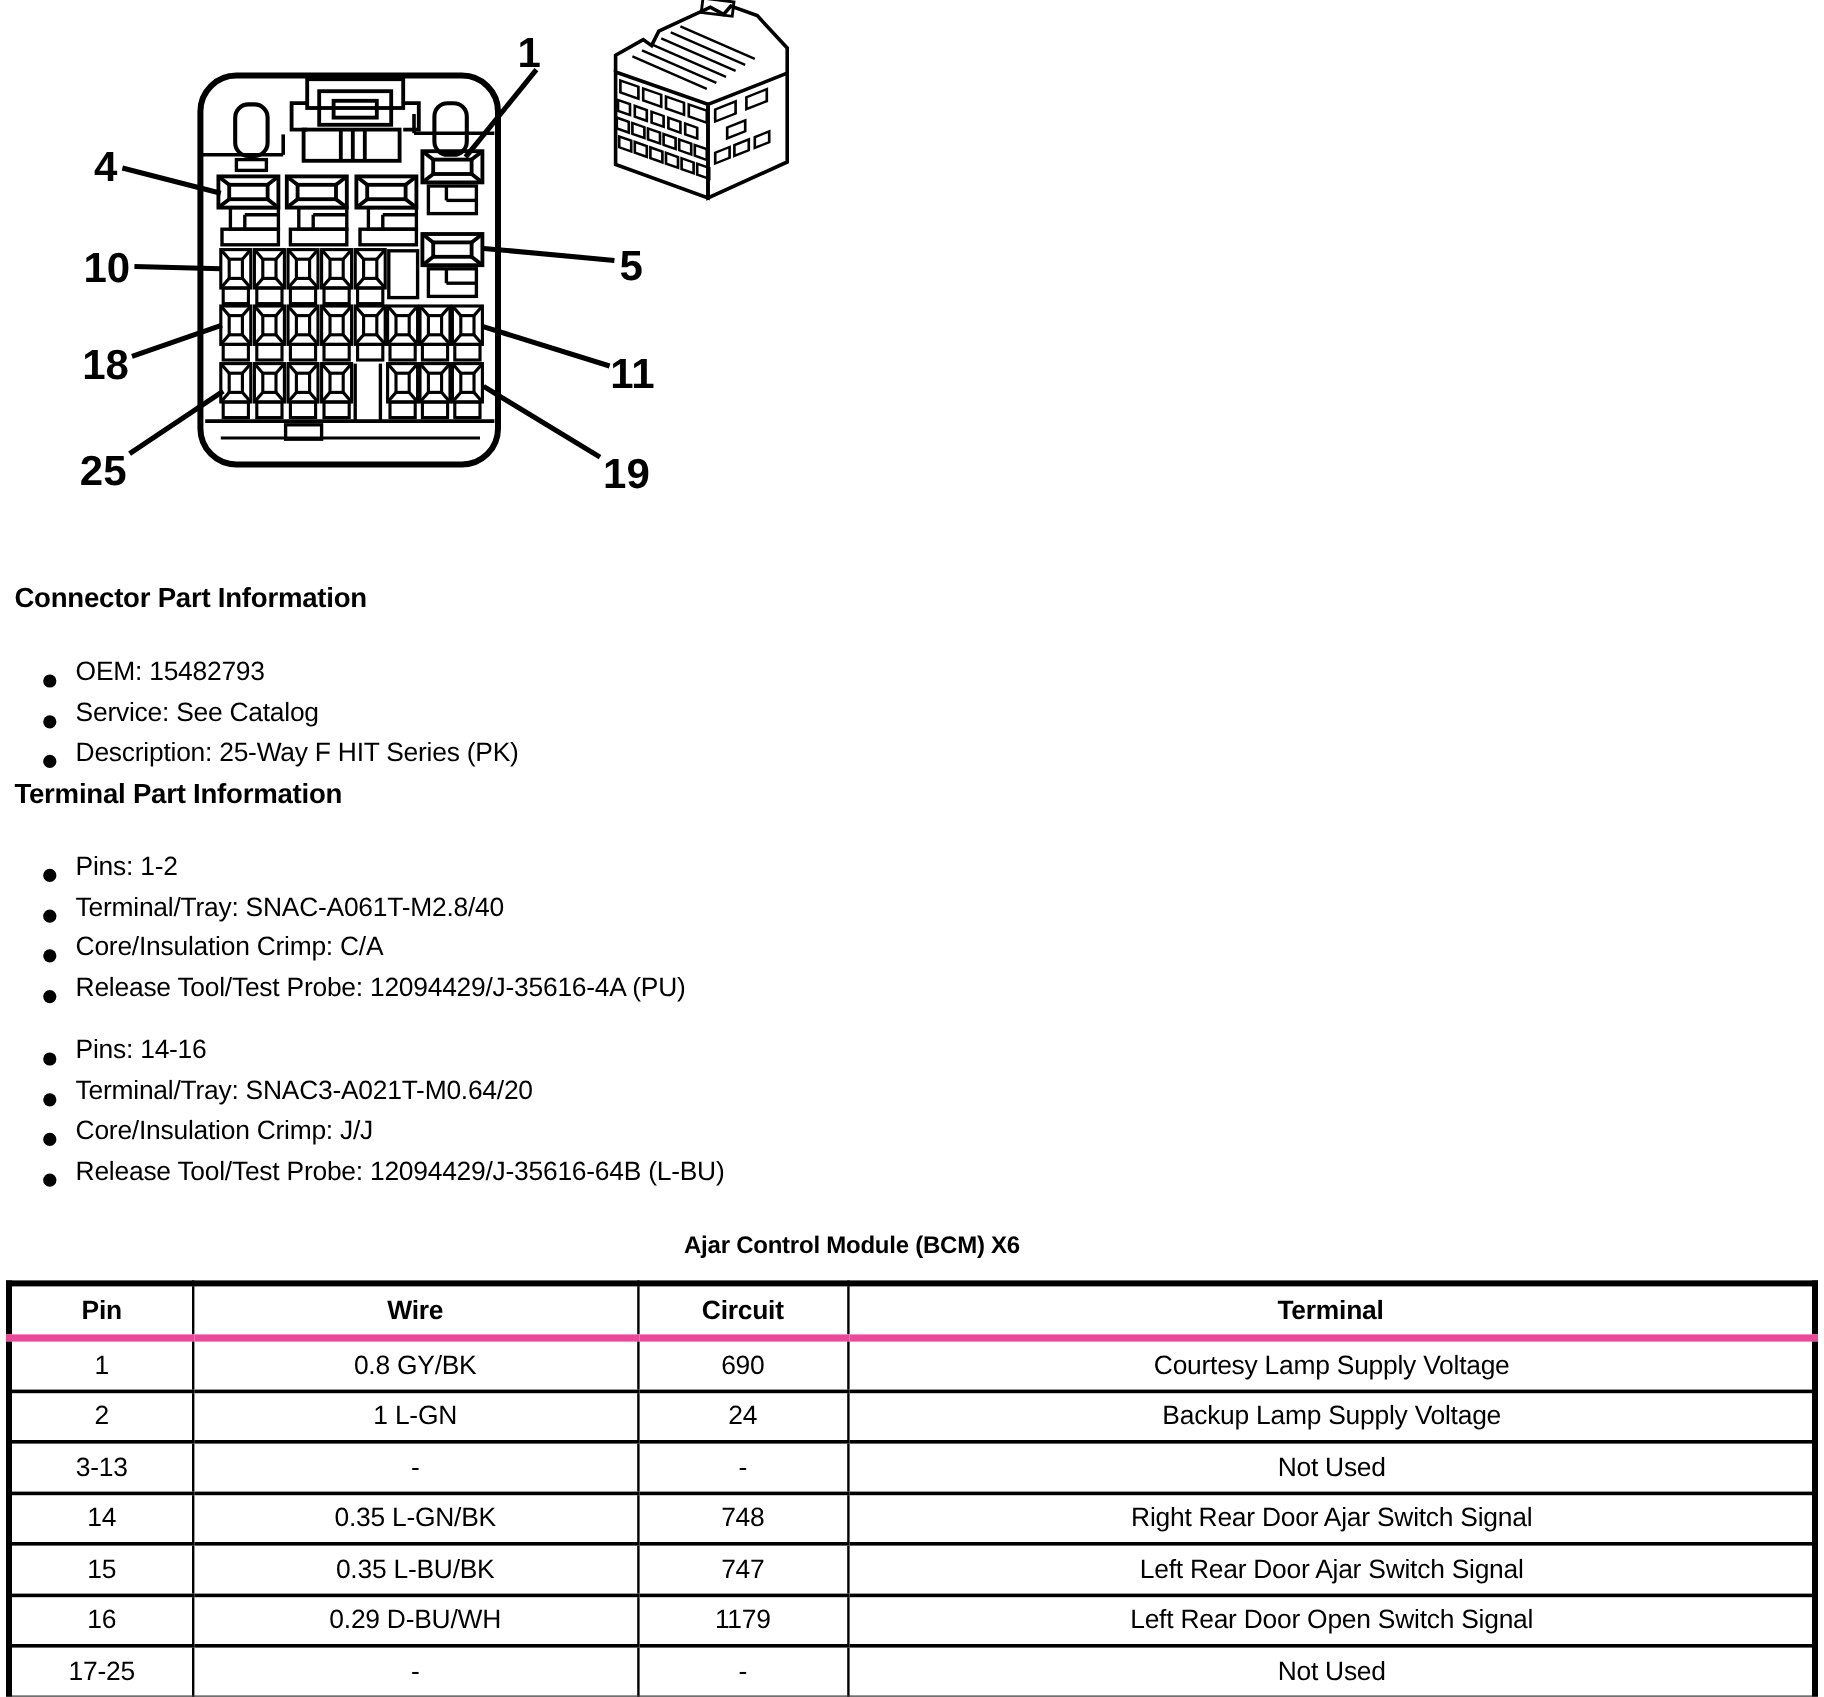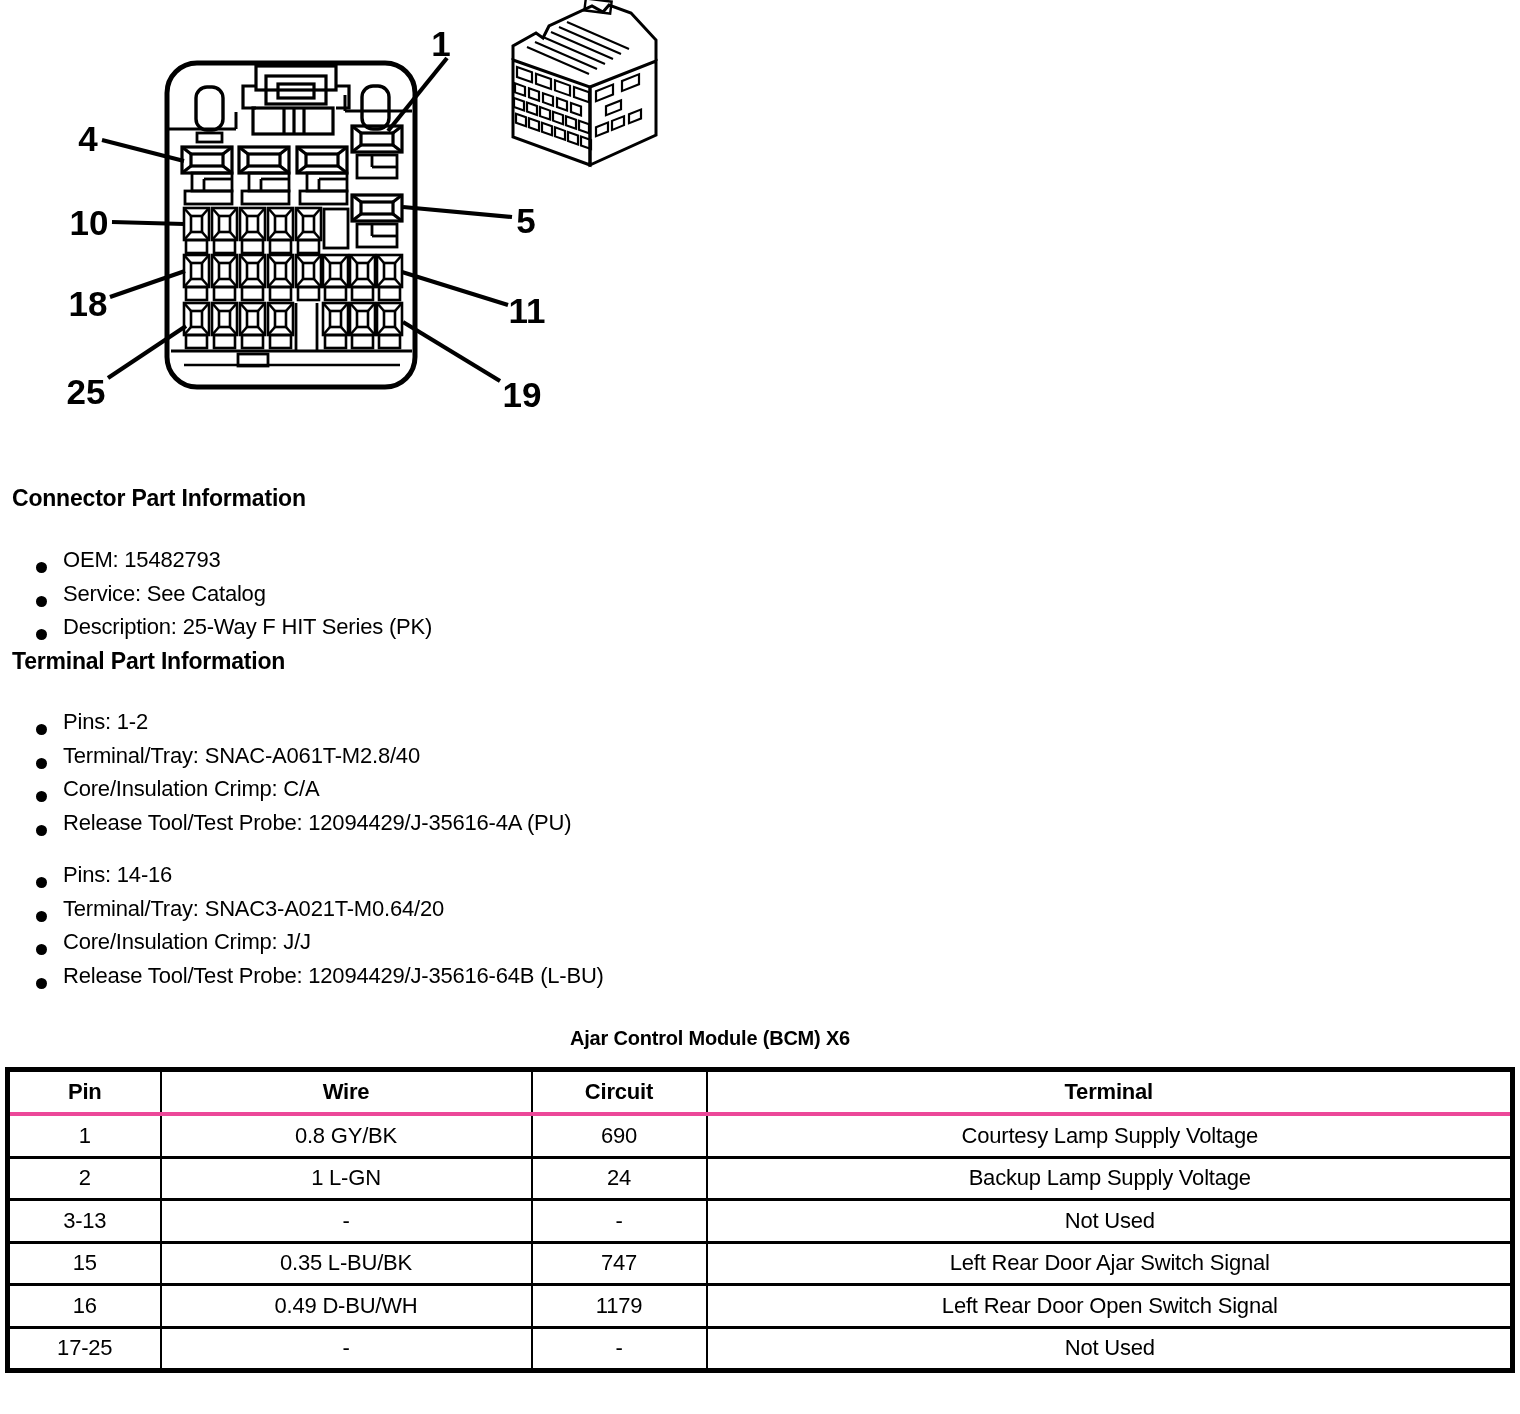--- a/index.html
+++ b/index.html
@@ -10,21 +10,21 @@
   .bullet-group{position:absolute;left:36px;}
   .bullet-row{display:flex;align-items:flex-end;height:33.4px;}
   .bullet-dot{width:11px;height:11px;border-radius:50%;background:#000;flex:0 0 11px;margin-right:16px;}
   .bullet-text{font-size:22px;letter-spacing:-0.2px;white-space:nowrap;}
   .table-title{position:absolute;left:0;top:1027px;width:1420px;text-align:center;
                font-size:20px;font-weight:bold;letter-spacing:-0.2px;}
   table.pinout{position:absolute;left:5px;top:1067px;width:1510px;border-collapse:collapse;
                table-layout:fixed;border:5px solid #000;}
   table.pinout th,table.pinout td{border:2.5px solid #000;font-size:22px;letter-spacing:-0.2px;
                padding:0 6px;overflow:hidden;white-space:nowrap;}
-  table.pinout th{height:40px;font-weight:bold;border-bottom:4px solid #ec4899;}
+  table.pinout th{height:40px;font-weight:bold;border-bottom:6px solid #ec4899;}
   table.pinout td{height:39.5px;text-align:center;border-top-width:3px;border-bottom-width:3px;}
   table.pinout td.fn{text-align:center;padding-left:8px;}
   svg line,svg rect,svg path,svg polygon{vector-effect:none;}
 </style>
 </head>
 <body>
 
 <div class="page">
 
   <svg class="diagram-svg" width="700" height="460" viewBox="0 0 700 460">
@@ -288,28 +288,34 @@
         <td>24</td>
         <td class="fn">Backup Lamp Supply Voltage</td>
       </tr>
       <tr>
         <td>3-13</td>
         <td>-</td>
         <td>-</td>
         <td class="fn">Not Used</td>
       </tr>
       <tr>
+        <td>14</td>
+        <td>0.35 L-GN/BK</td>
+        <td>748</td>
+        <td class="fn">Right Rear Door Ajar Switch Signal</td>
+      </tr>
+      <tr>
         <td>15</td>
         <td>0.35 L-BU/BK</td>
         <td>747</td>
         <td class="fn">Left Rear Door Ajar Switch Signal</td>
       </tr>
       <tr>
         <td>16</td>
-        <td>0.49 D-BU/WH</td>
+        <td>0.29 D-BU/WH</td>
         <td>1179</td>
         <td class="fn">Left Rear Door Open Switch Signal</td>
       </tr>
       <tr>
         <td>17-25</td>
         <td>-</td>
         <td>-</td>
         <td class="fn">Not Used</td>
       </tr>
     </tbody>

